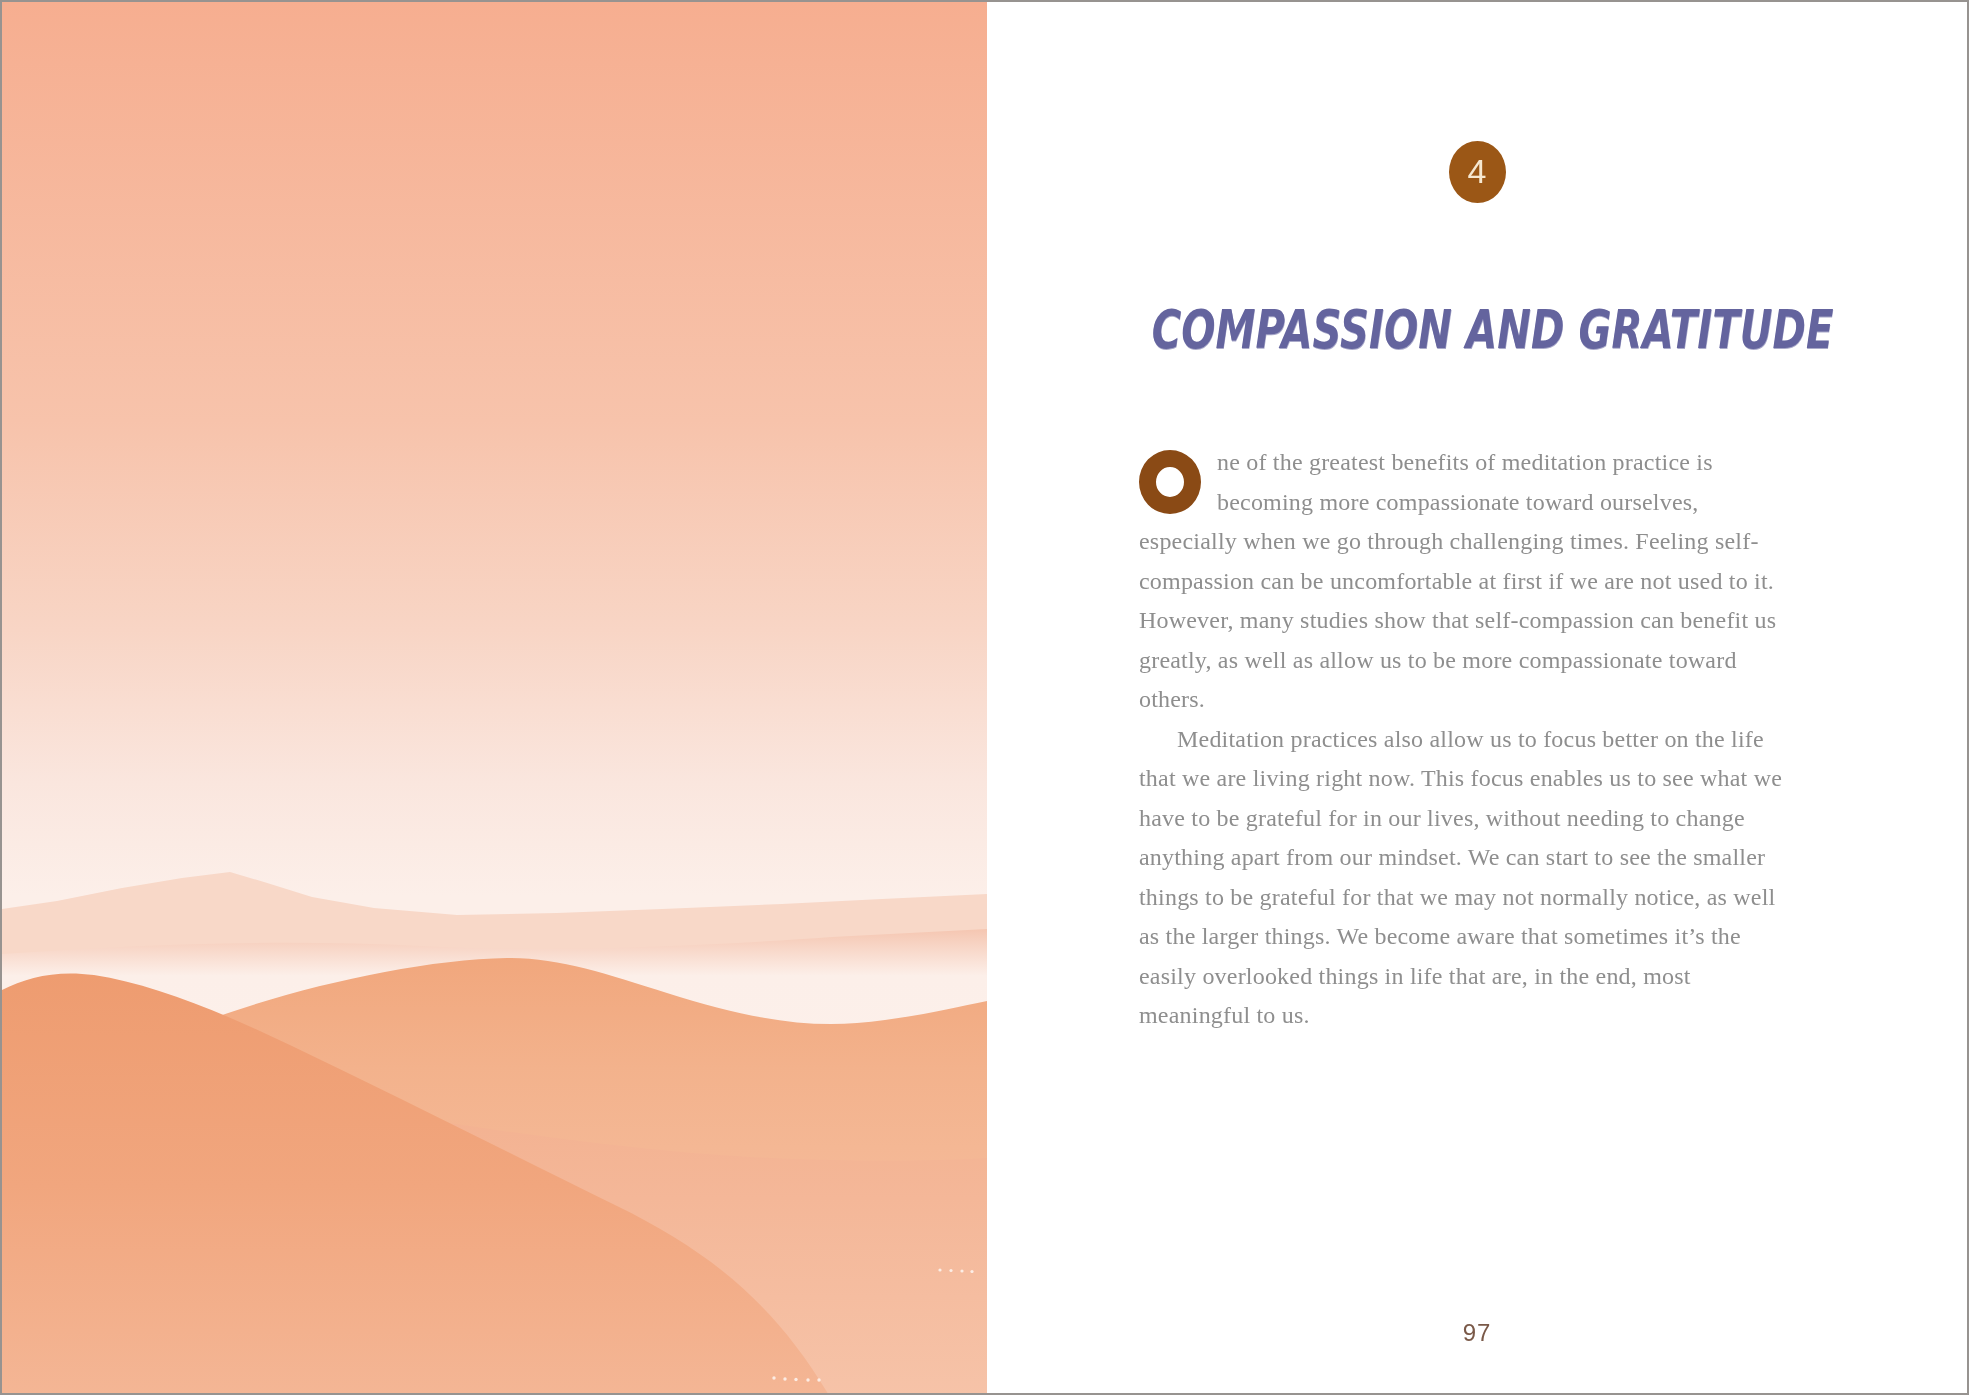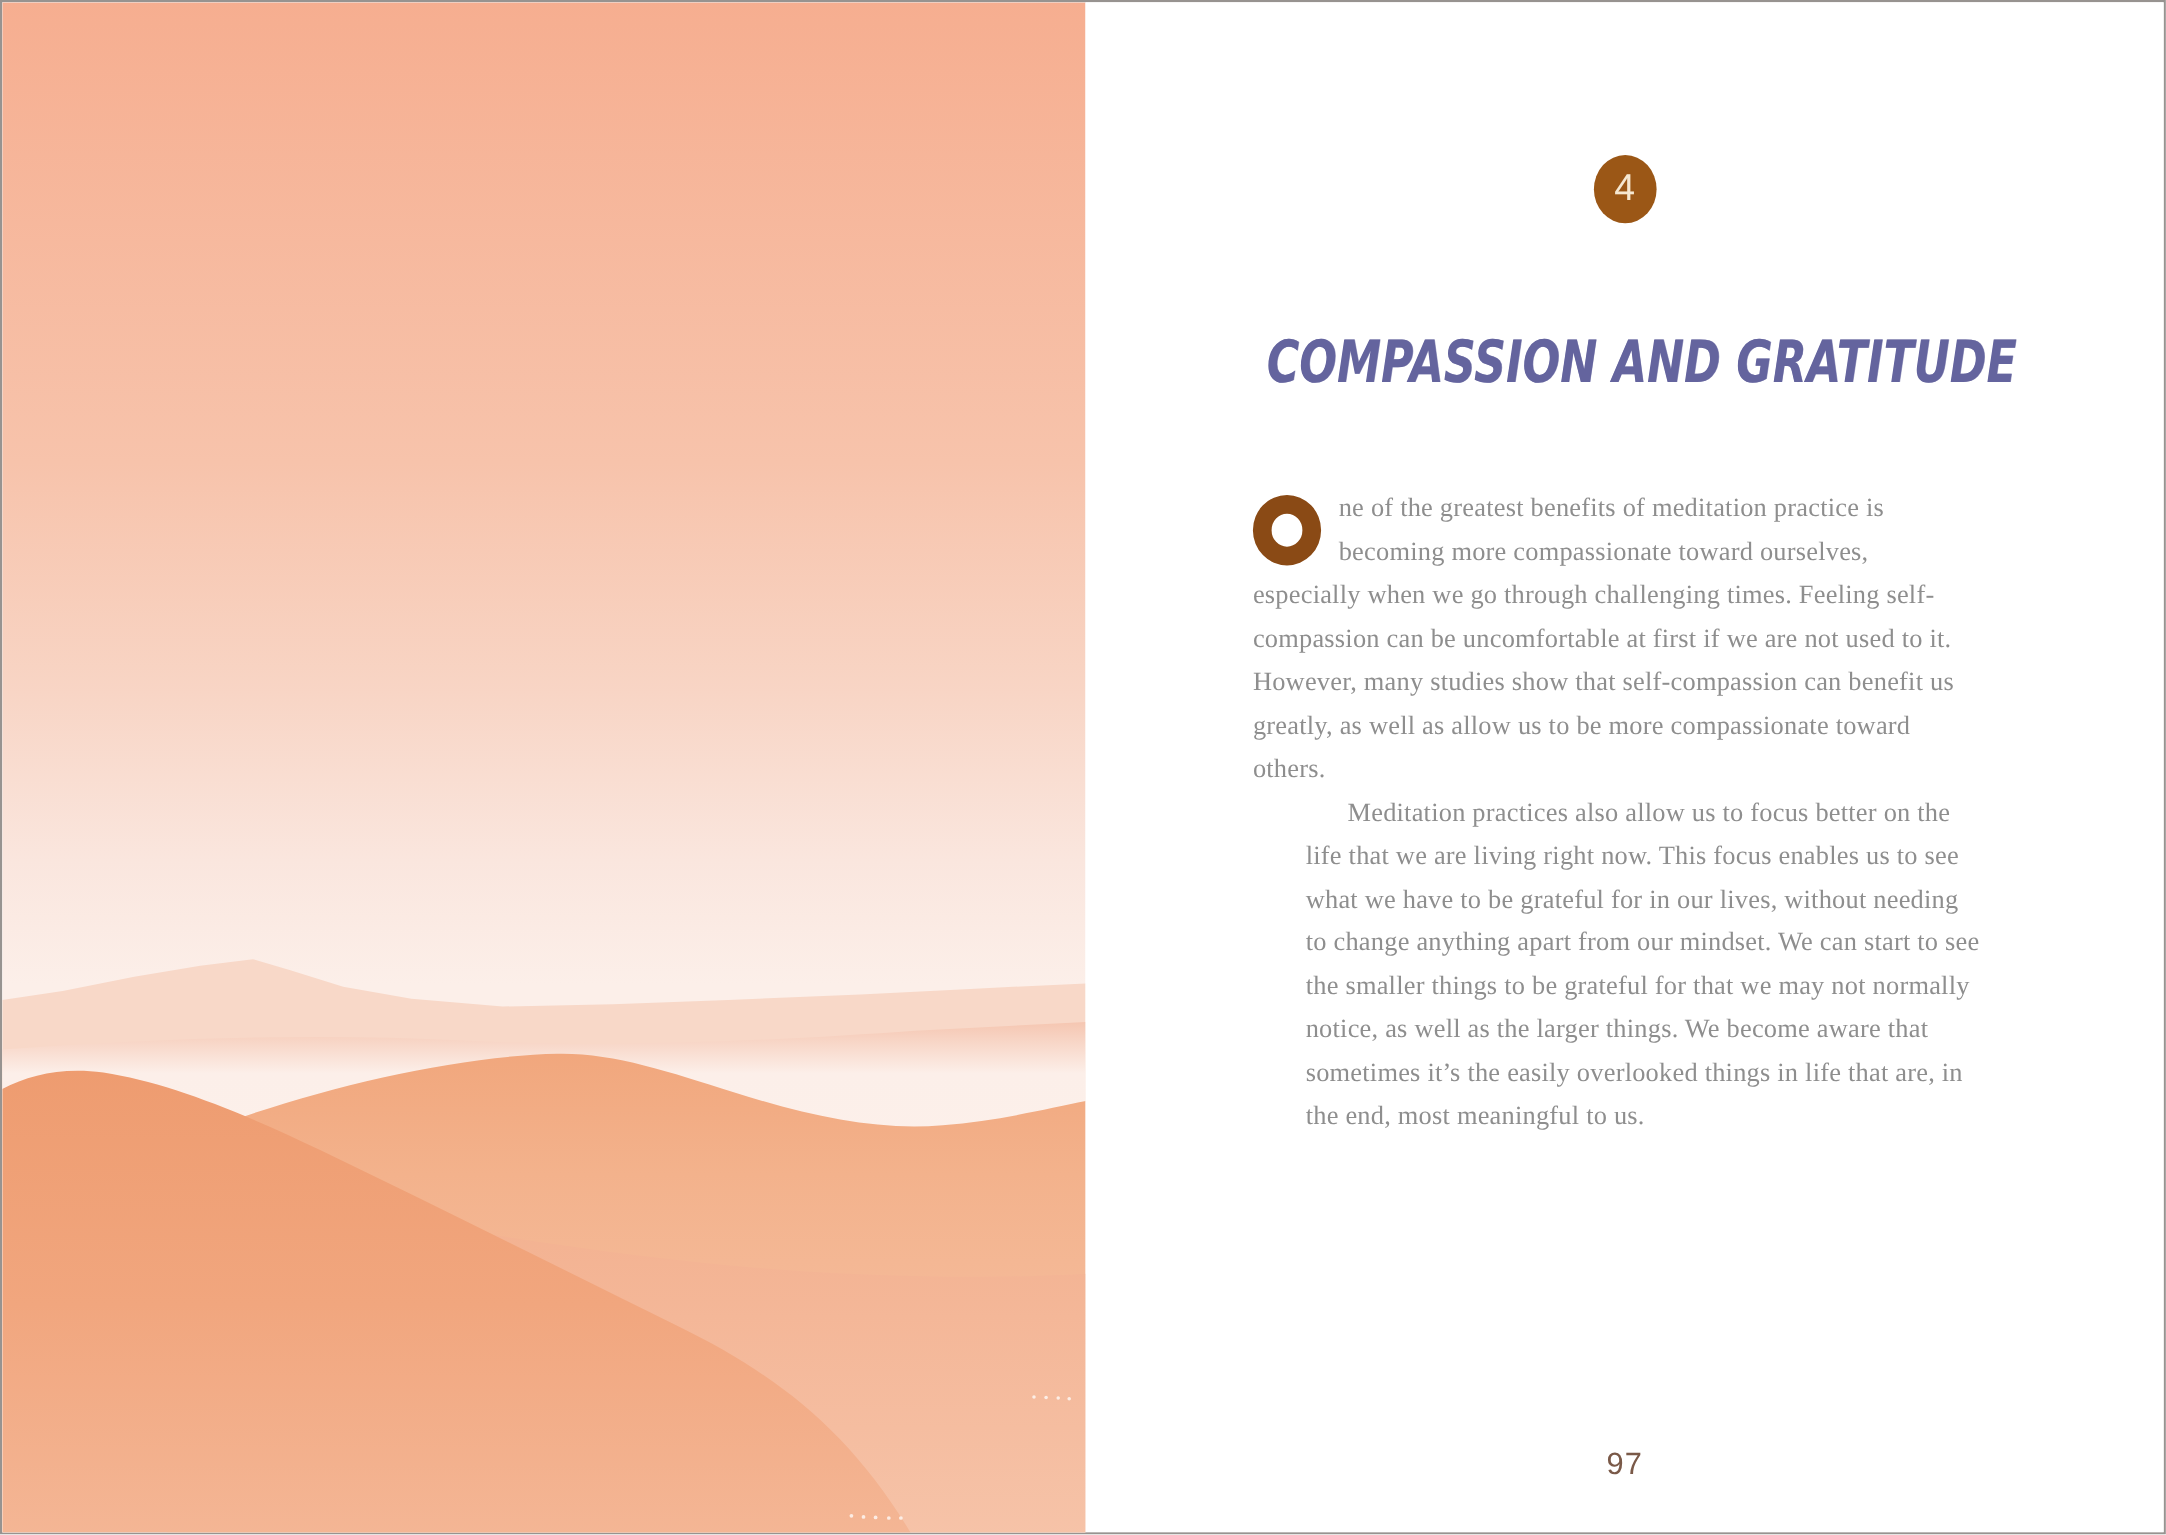--- a/index.html
+++ b/index.html
@@ -45,39 +45,39 @@
   }
   .body-copy{
     margin:84px 166px 0 152px;
     color:#8e8e8e;
     font-family:"Liberation Serif",serif;
     font-size:24px;line-height:39.5px;
     letter-spacing:0.2px;
     text-align:left;
   }
   .body-copy p{margin:0;}
-  .body-copy p + p{text-indent:38px;margin-left:48px;}
+  .body-copy p + p{text-indent:38px;}
   .dropcap{
     float:left;
     width:62px;height:64px;
     box-sizing:border-box;
     border:17px solid #8a4a15;
     border-radius:50%;
     margin:7px 16px 2px 0;
     overflow:hidden;
     color:transparent;
     text-indent:300%;
     white-space:nowrap;
   }
   .folio{
     position:absolute;left:0;right:0;bottom:46px;
     text-align:center;
     color:#7a5948;
     font-family:"Liberation Sans",sans-serif;
-    font-size:28px;letter-spacing:1px;
+    font-size:24px;letter-spacing:1px;
   }
 </style>
 </head>
 <body>
 
 <div class="spread">
 
   <div class="photo-panel">
     <svg viewBox="0 0 985 1395" preserveAspectRatio="none" role="img">
       <defs>

